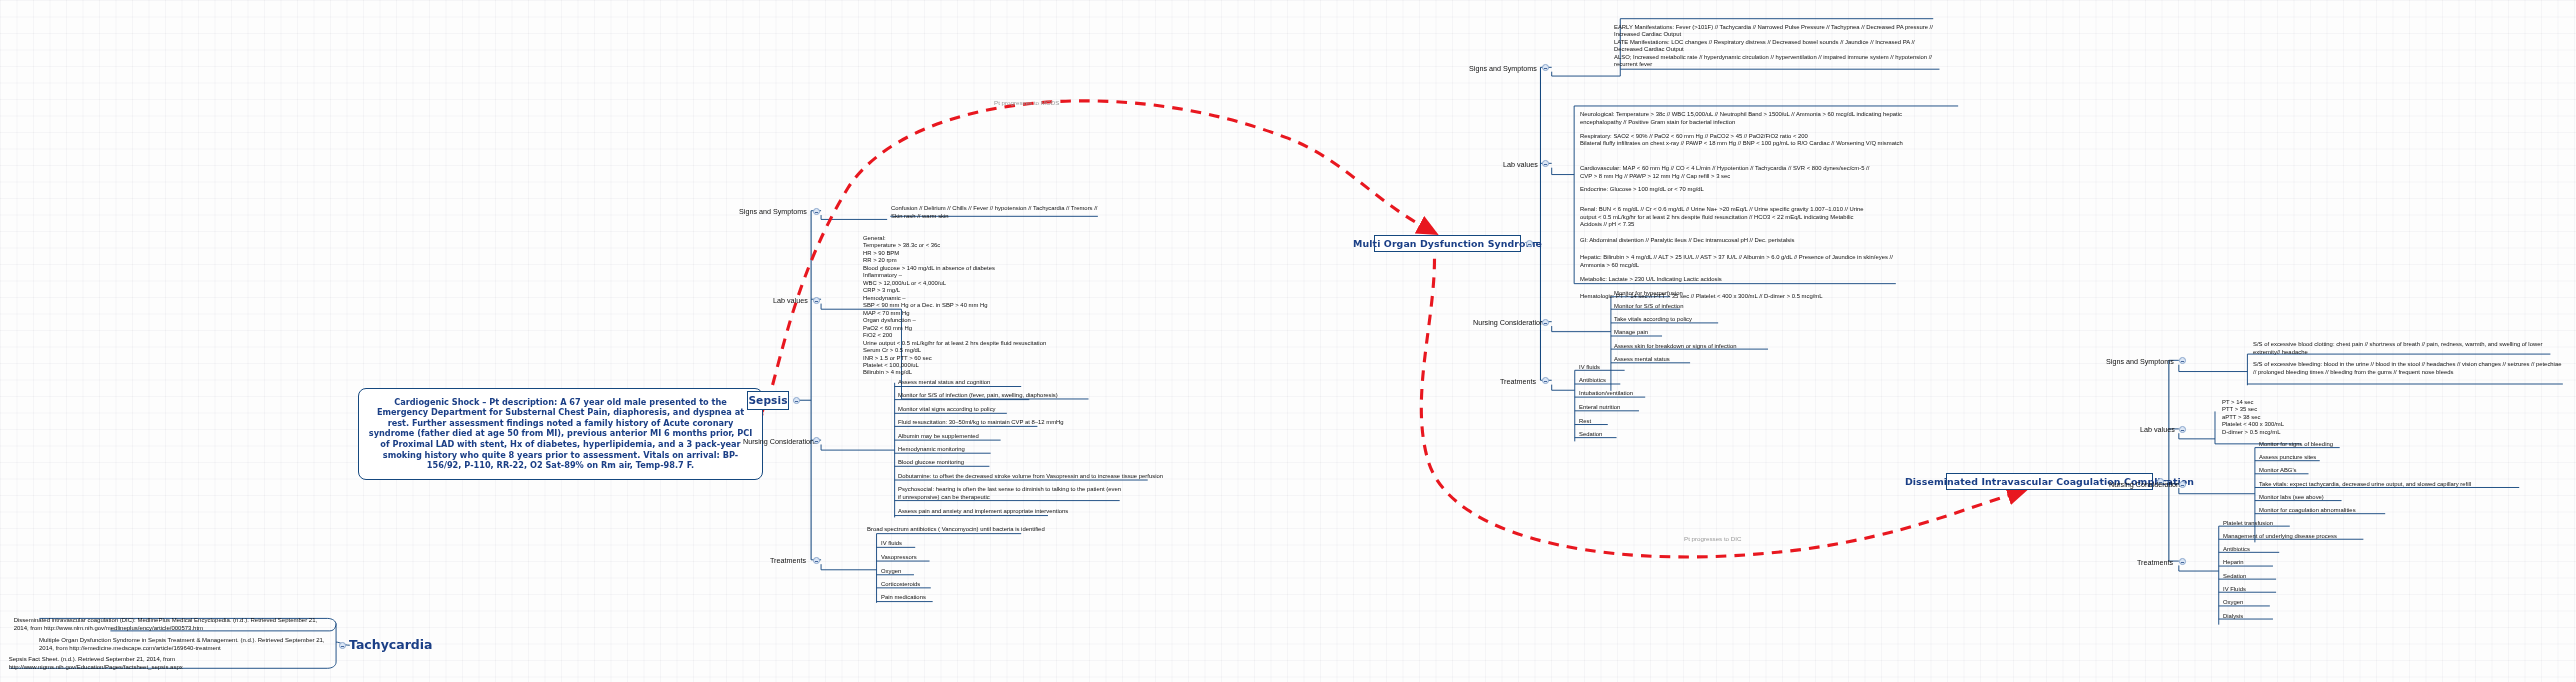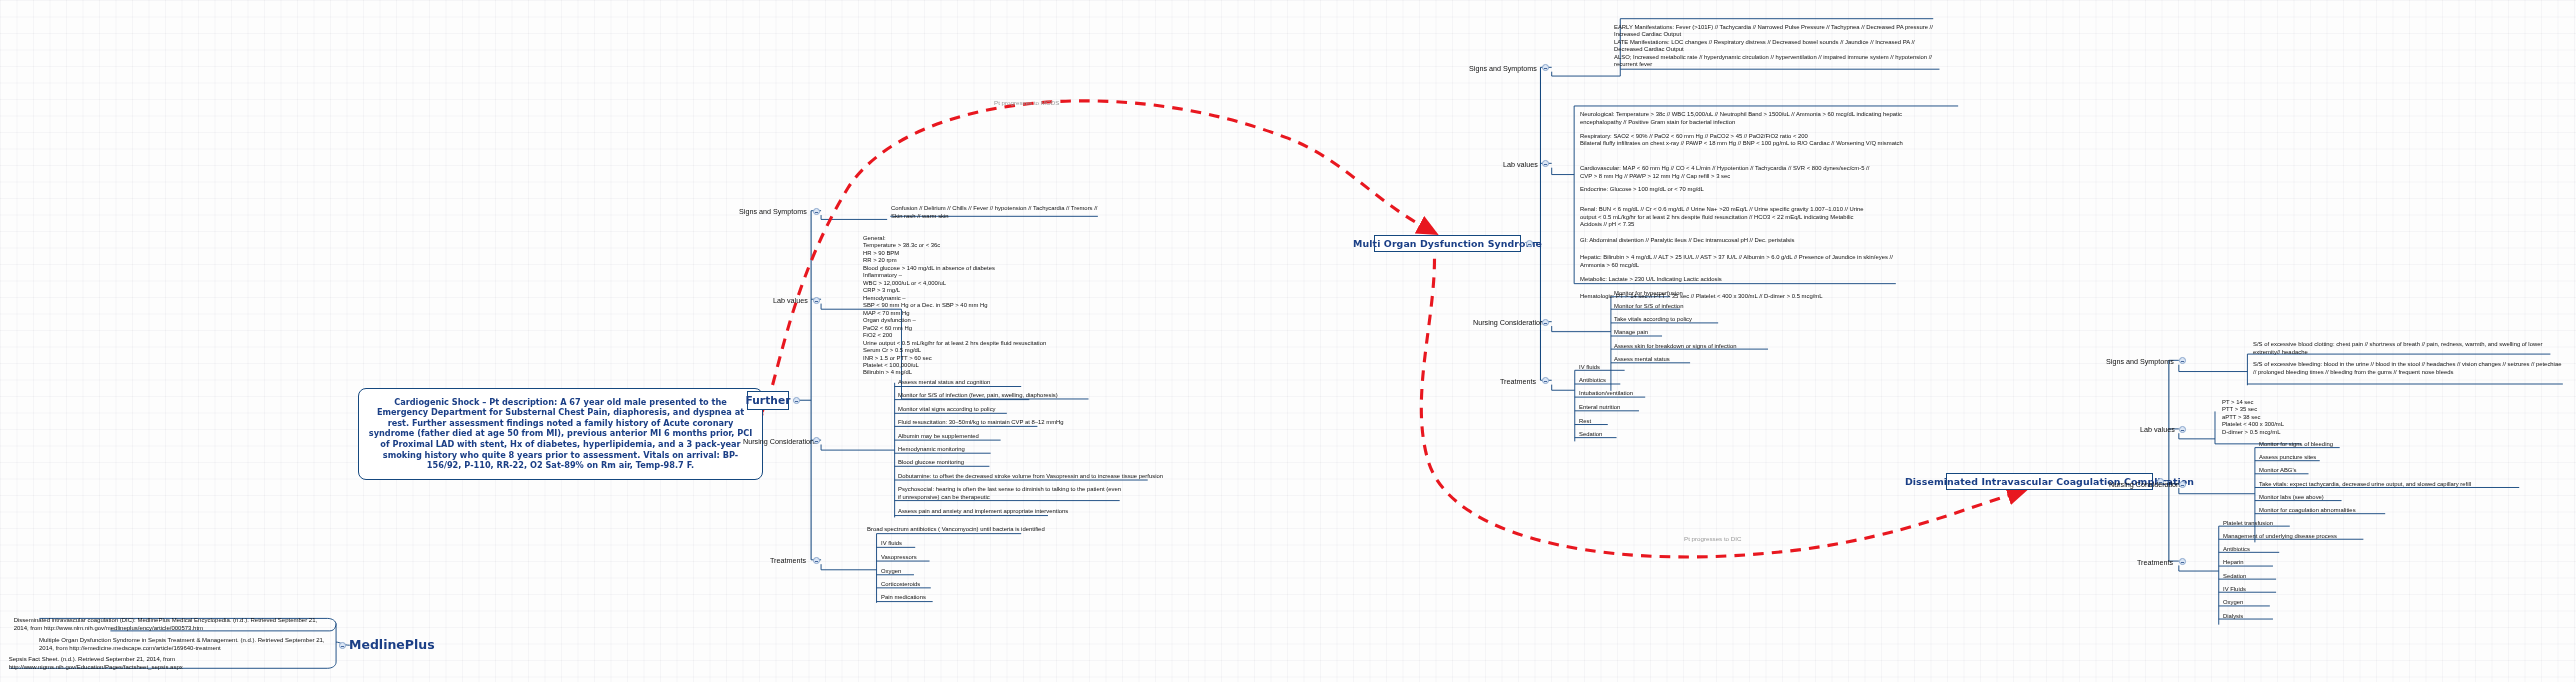--- a/index.html
+++ b/index.html
@@ -249,21 +249,21 @@
 
     <path d="M1090,760 C1130,760 1170,730 1212,678" stroke="#e8171f" stroke-width="5" stroke-dasharray="17 13" fill="none" marker-end="url(#redarrow)"></path>
   </svg>
 
   <div class="red-caption" style="left:994px; top:99px;">Pt progresses to MODS</div>
   <div class="red-caption" style="left:1684px; top:535px;">Pt progresses to DIC</div>
   <div class="red-caption" style="left:679px; top:440px;">Pt becomes septic</div>
 
   <div id="pt-desc">Cardiogenic Shock – Pt description: A 67 year old male presented to the Emergency Department for Substernal Chest Pain, diaphoresis, and dyspnea at rest. Further assessment findings noted a family history of Acute coronary syndrome (father died at age 50 from MI), previous anterior MI 6 months prior, PCI of Proximal LAD with stent, Hx of diabetes, hyperlipidemia, and a 3 pack-year smoking history who quite 8 years prior to assessment.  Vitals on arrival: BP-156/92, P-110, RR-22, O2 Sat-89% on Rm air, Temp-98.7 F.</div>
 
-  <div class="root-node" id="node-sepsis">Further</div>
+  <div class="root-node" id="node-sepsis">Sepsis</div>
   <div class="collapse-dot" style="left:793px; top:397px;"></div>
 
   <div class="root-node" id="node-mods">Multi Organ Dysfunction Syndrome</div>
   <div class="collapse-dot" style="left:1526px; top:240px;"></div>
 
   <div class="root-node" id="node-dic">Disseminated Intravascular Coagulation Complication</div>
   <div class="collapse-dot" style="left:2157px; top:478px;"></div>
 
   <div class="cat-label" style="left:739px; top:207px;">Signs and Symptoms</div>
   <div class="collapse-dot" style="left:813px; top:208px;"></div>
@@ -376,20 +376,20 @@
   <div class="collapse-dot" style="left:2179px; top:558px;"></div>
   <div class="leaf" style="left:2223px; top:520px;">Platelet transfusion</div>
   <div class="leaf" style="left:2223px; top:533px;">Management of underlying disease process</div>
   <div class="leaf" style="left:2223px; top:546px;">Antibiotics</div>
   <div class="leaf" style="left:2223px; top:559px;">Heparin</div>
   <div class="leaf" style="left:2223px; top:573px;">Sedation</div>
   <div class="leaf" style="left:2223px; top:586px;">IV Fluids</div>
   <div class="leaf" style="left:2223px; top:599px;">Oxygen</div>
   <div class="leaf" style="left:2223px; top:613px;">Dialysis</div>
 
-  <div id="references-label">MedlinePlus</div>
+  <div id="references-label">Tachycardia</div>
   <div class="collapse-dot" style="left:339px; top:642px;"></div>
   <div class="ref-item" id="ref-0">Disseminated intravascular coagulation (DIC): MedlinePlus Medical Encyclopedia. (n.d.). Retrieved September 21, 2014, from http://www.nlm.nih.gov/medlineplus/ency/article/000573.htm</div>
   <div class="ref-item" id="ref-1">Multiple Organ Dysfunction Syndrome in Sepsis Treatment &amp; Management. (n.d.). Retrieved September 21, 2014, from http://emedicine.medscape.com/article/169640-treatment</div>
   <div class="ref-item" id="ref-2">Sepsis Fact Sheet. (n.d.). Retrieved September 21, 2014, from http://www.nigms.nih.gov/Education/Pages/factsheet_sepsis.aspx</div>
 
 </div>
 
 
 </body></html>

